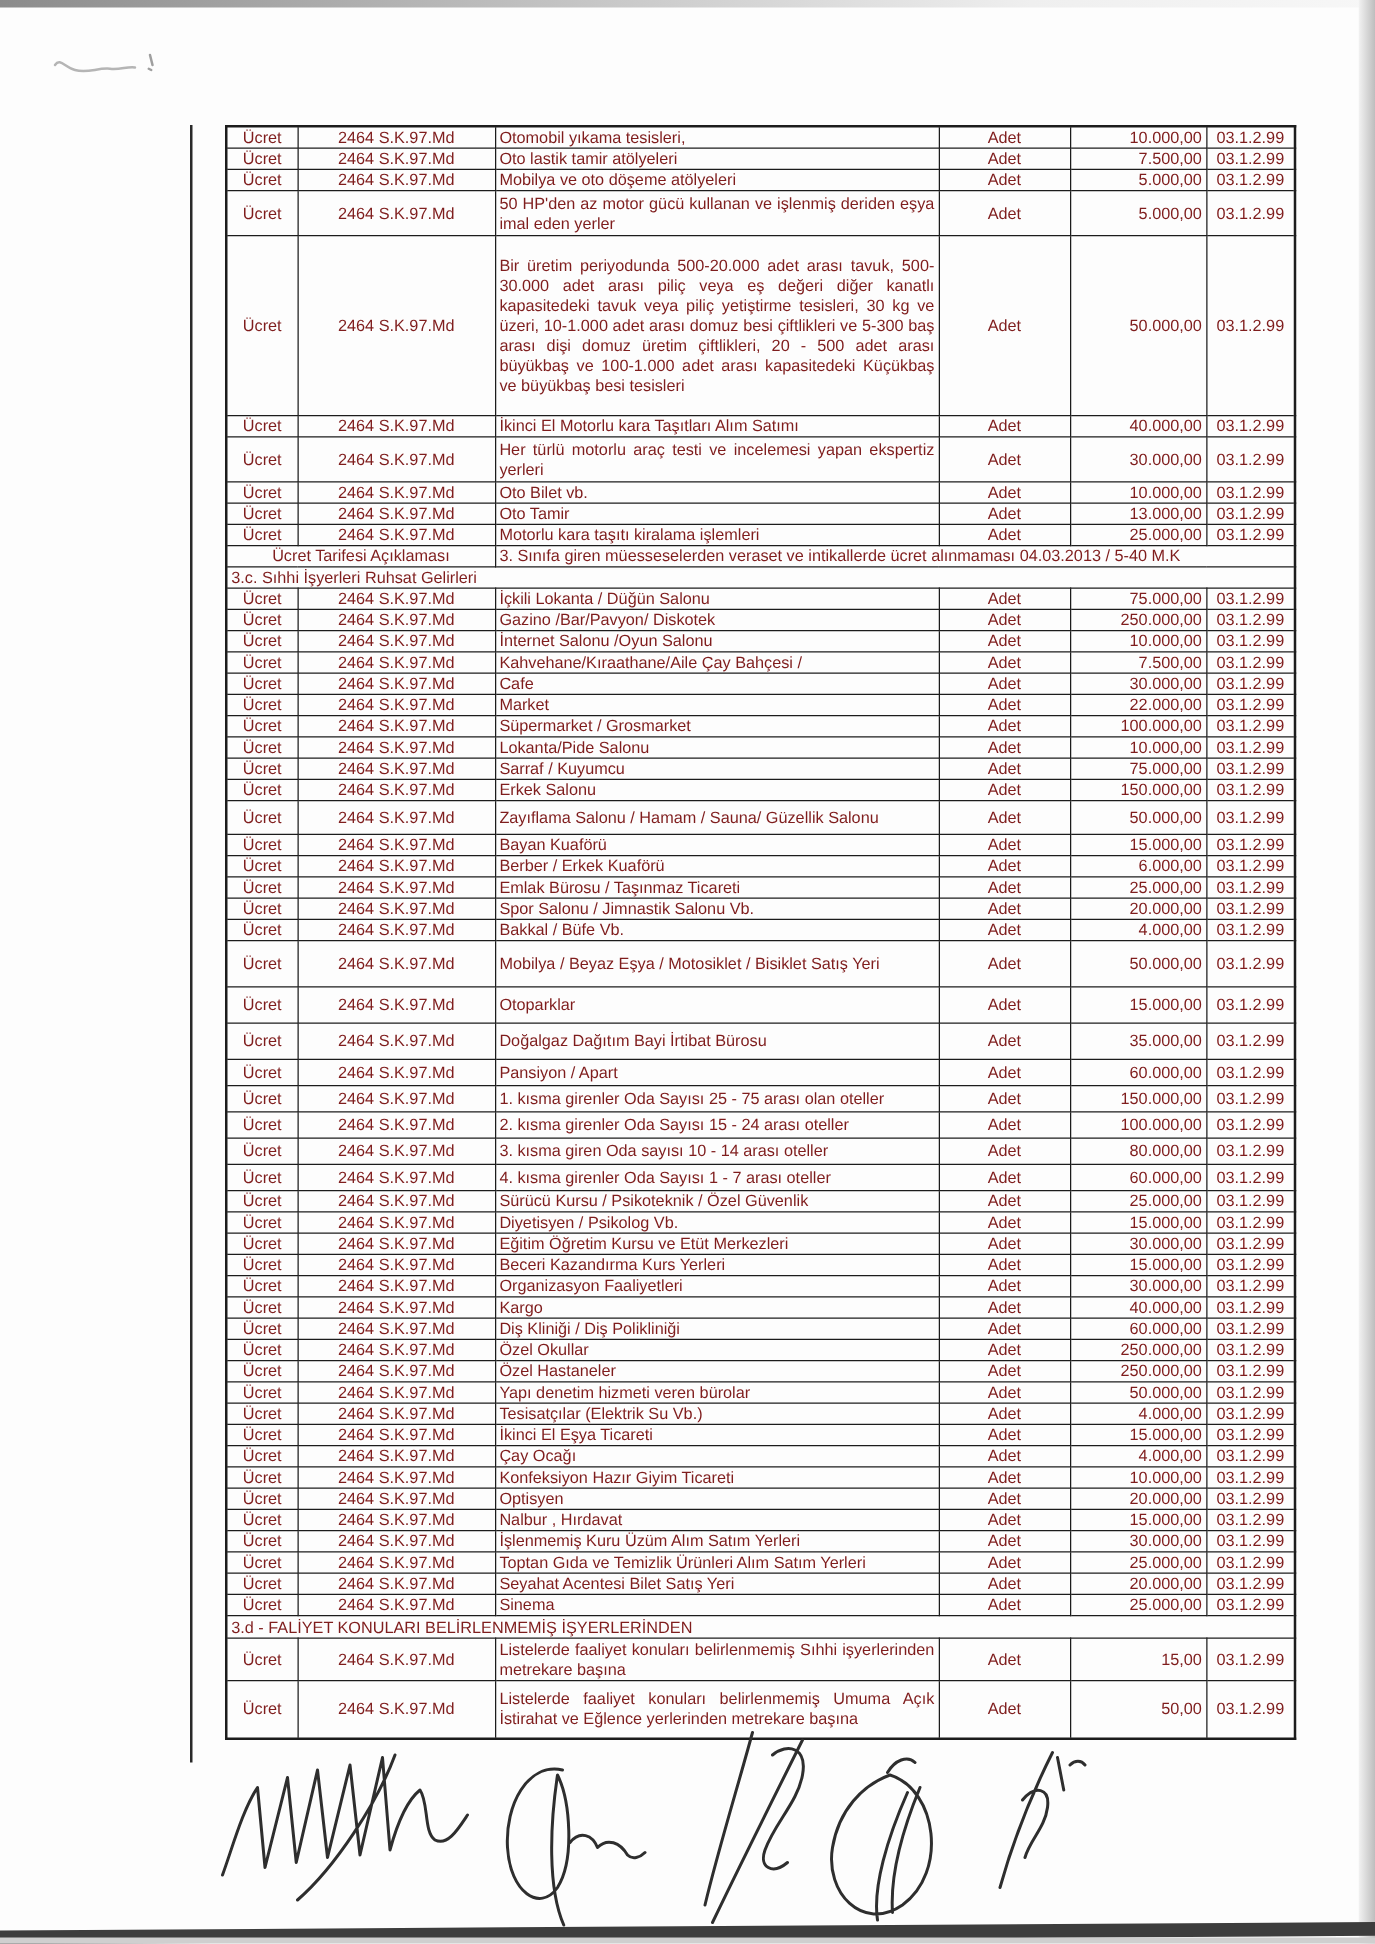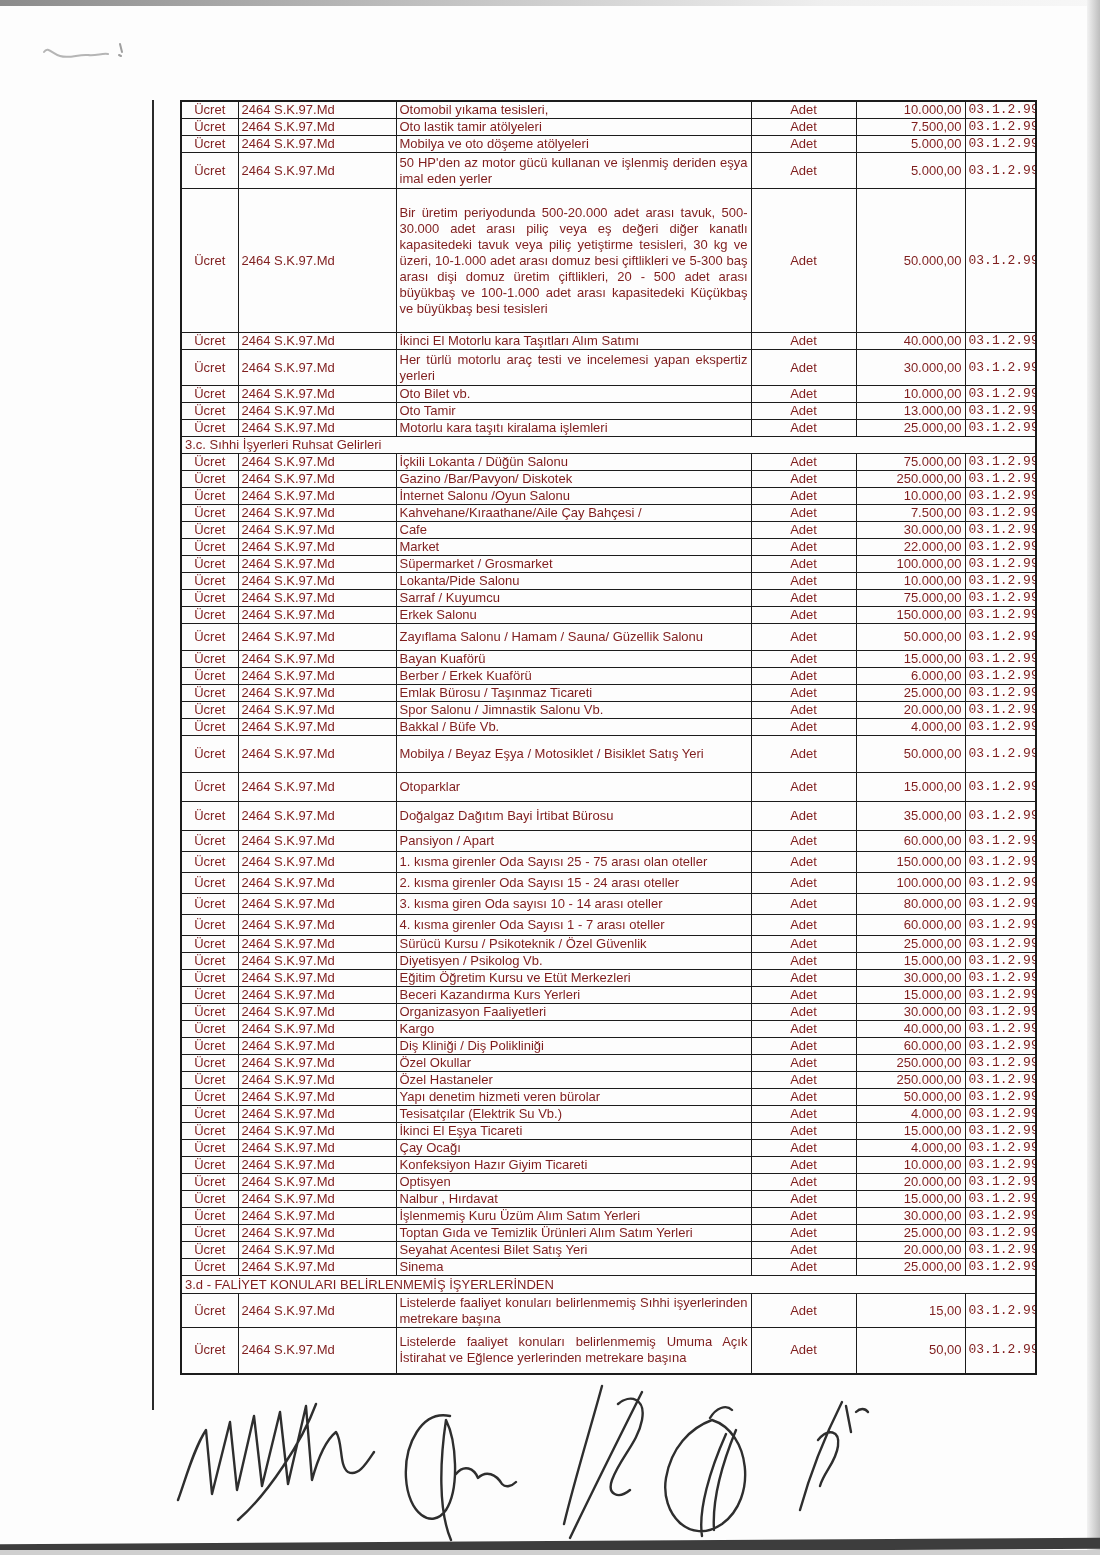--- a/index.html
+++ b/index.html
@@ -15,25 +15,25 @@
   .edge-bottom-under{position:absolute;left:0;top:1550px;width:100%;height:5px;background:#cfcfcf;}
   .margin-rule{position:absolute;left:152px;top:100px;width:2px;height:1310px;background:#2a2a2a;}
 
   
   #tariff{position:absolute;left:180px;top:100px;width:855px;border-collapse:collapse;
           table-layout:fixed;border:2px solid #1c1c1c;}
   #tariff td{border:1px solid #1c1c1c;font-size:13px;line-height:16px;padding:0 3px;
              vertical-align:middle;overflow:hidden;}
   #tariff tr{height:17px;}
   td.c1{text-align:center;}
-  td.c2{}
+  td.c2{text-align:center;}
   td.c3{text-align:justify;padding:1px 4px;}
   td.c4{text-align:center;}
   td.c5{text-align:right;padding-right:5px;}
-  td.c6{text-align:center;padding:0 1px;font-family:Liberation Mono, monospace;}
+  td.c6{text-align:center;padding:0 1px;}
   td.c-note-label{text-align:center;}
   td.c-note-text{text-align:left;padding:0 4px;}
   td.c-section{text-align:left;padding:0 4px;margin-left:16px;}
 
   svg.marks{position:absolute;pointer-events:none;}
 </style>
 </head>
 <body>
 
 <div id="page">
@@ -134,20 +134,24 @@
         </tr>
         <tr>
           <td class="c1">Ücret</td>
           <td class="c2">2464 S.K.97.Md</td>
           <td class="c3">Motorlu kara taşıtı kiralama işlemleri</td>
           <td class="c4">Adet</td>
           <td class="c5">25.000,00</td>
           <td class="c6">03.1.2.99</td>
         </tr>
         <tr>
+          <td class="c-note-label" colspan="2">Ücret Tarifesi Açıklaması</td>
+          <td class="c-note-text" colspan="4">3. Sınıfa giren müesseselerden veraset ve intikallerde ücret  alınmaması 04.03.2013 / 5-40 M.K</td>
+        </tr>
+        <tr>
           <td class="c-section" colspan="6">3.c. Sıhhi İşyerleri  Ruhsat Gelirleri</td>
         </tr>
         <tr>
           <td class="c1">Ücret</td>
           <td class="c2">2464 S.K.97.Md</td>
           <td class="c3">İçkili Lokanta / Düğün Salonu</td>
           <td class="c4">Adet</td>
           <td class="c5">75.000,00</td>
           <td class="c6">03.1.2.99</td>
         </tr>

